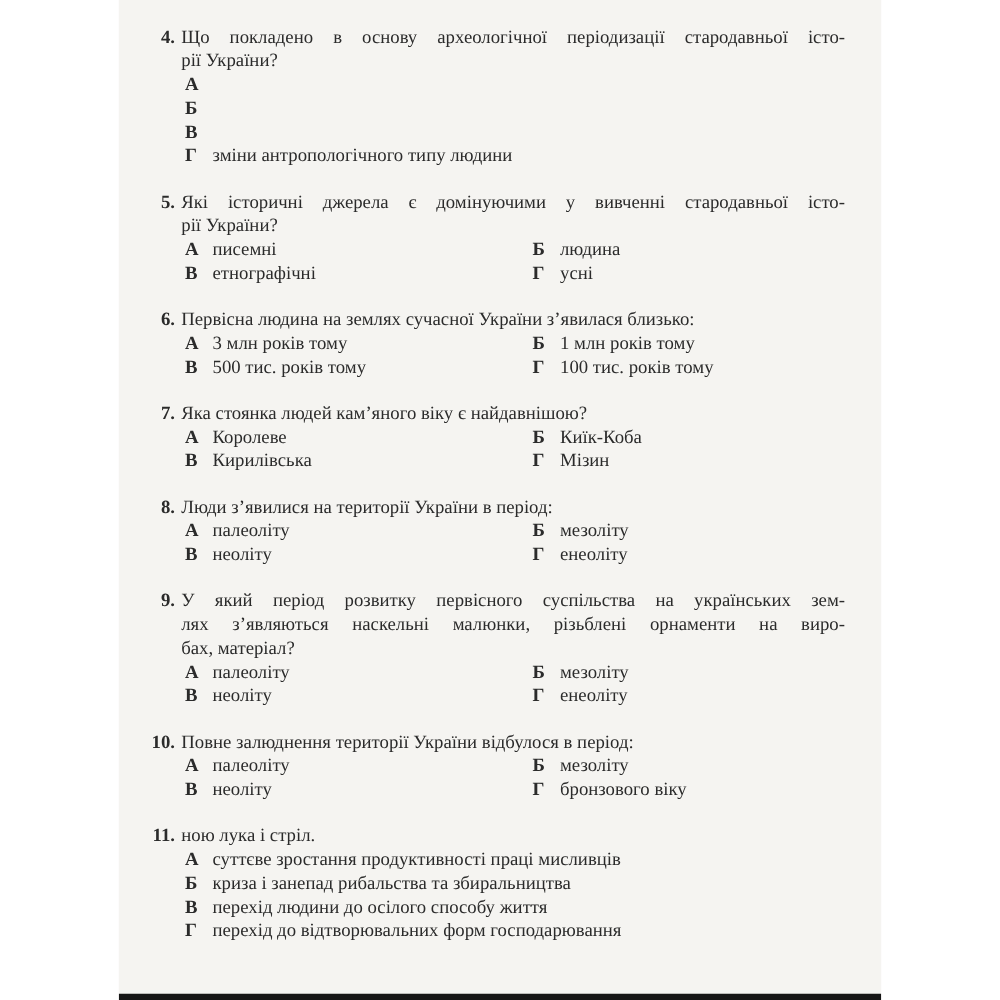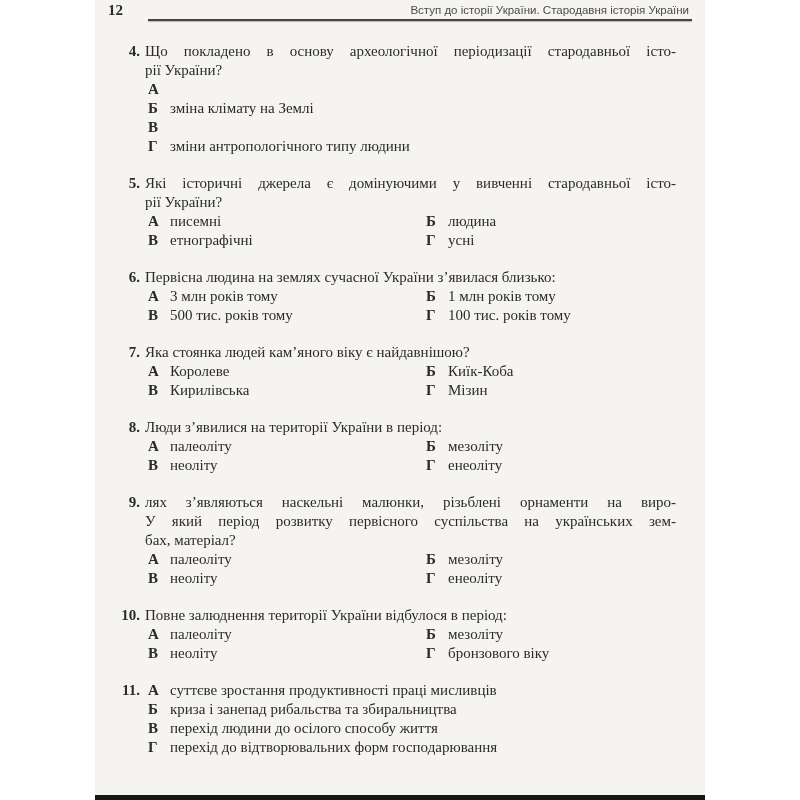--- a/index.html
+++ b/index.html
@@ -50,42 +50,36 @@
   .page-bottom{
     position:absolute;left:0;bottom:0;width:100%;height:5px;
     background:var(--bottom-bar);
   }
 </style>
 </head>
 <body>
 
 <div class="page">
 
-  <div class="hdr">
-    <div class="hdr-num">12</div>
-    <div class="hdr-title">Вступ до історії України. Стародавня історія України</div>
-    <div class="hdr-rule"></div>
-  </div>
 
   <div class="content">
 
     <section class="q">
       <div class="q-num">4.</div>
       <div class="q-body">
         <div class="q-text">
             <div class="line jl">Що покладено в основу археологічної періодизації стародавньої істо-</div>
             <div class="line">рії України?</div>
           </div>
         <div class="opts one-col">
           <div class="opt">
             <span class="opt-letter">А</span>
           </div>
           <div class="opt">
             <span class="opt-letter">Б</span>
-            <span class="opt-text">зміна клімату на Землі</span>
           </div>
           <div class="opt">
             <span class="opt-letter">В</span>
           </div>
           <div class="opt">
             <span class="opt-letter">Г</span>
             <span class="opt-text">зміни антропологічного типу людини</span>
           </div>
         </div>
       </div>
@@ -197,22 +191,22 @@
             <span class="opt-text">енеоліту</span>
           </div>
         </div>
       </div>
     </section>
 
     <section class="q">
       <div class="q-num">9.</div>
       <div class="q-body">
         <div class="q-text">
+            <div class="line jl">У який період розвитку первісного суспільства на українських зем-</div>
             <div class="line jl">лях з’являються наскельні малюнки, різьблені орнаменти на виро-</div>
-            <div class="line jl">У який період розвитку первісного суспільства на українських зем-</div>
             <div class="line">бах, матеріал?</div>
           </div>
         <div class="opts two-col">
           <div class="opt">
             <span class="opt-letter">А</span>
             <span class="opt-text">палеоліту</span>
           </div>
           <div class="opt">
             <span class="opt-letter">Б</span>
             <span class="opt-text">мезоліту</span>
@@ -253,20 +247,21 @@
             <span class="opt-text">бронзового віку</span>
           </div>
         </div>
       </div>
     </section>
 
     <section class="q">
       <div class="q-num">11.</div>
       <div class="q-body">
         <div class="q-text">
+            <div class="line">ною лука і стріл.</div>
           </div>
         <div class="opts one-col">
           <div class="opt">
             <span class="opt-letter">А</span>
             <span class="opt-text">суттєве зростання продуктивності праці мисливців</span>
           </div>
           <div class="opt">
             <span class="opt-letter">Б</span>
             <span class="opt-text">криза і занепад рибальства та збиральництва</span>
           </div>

